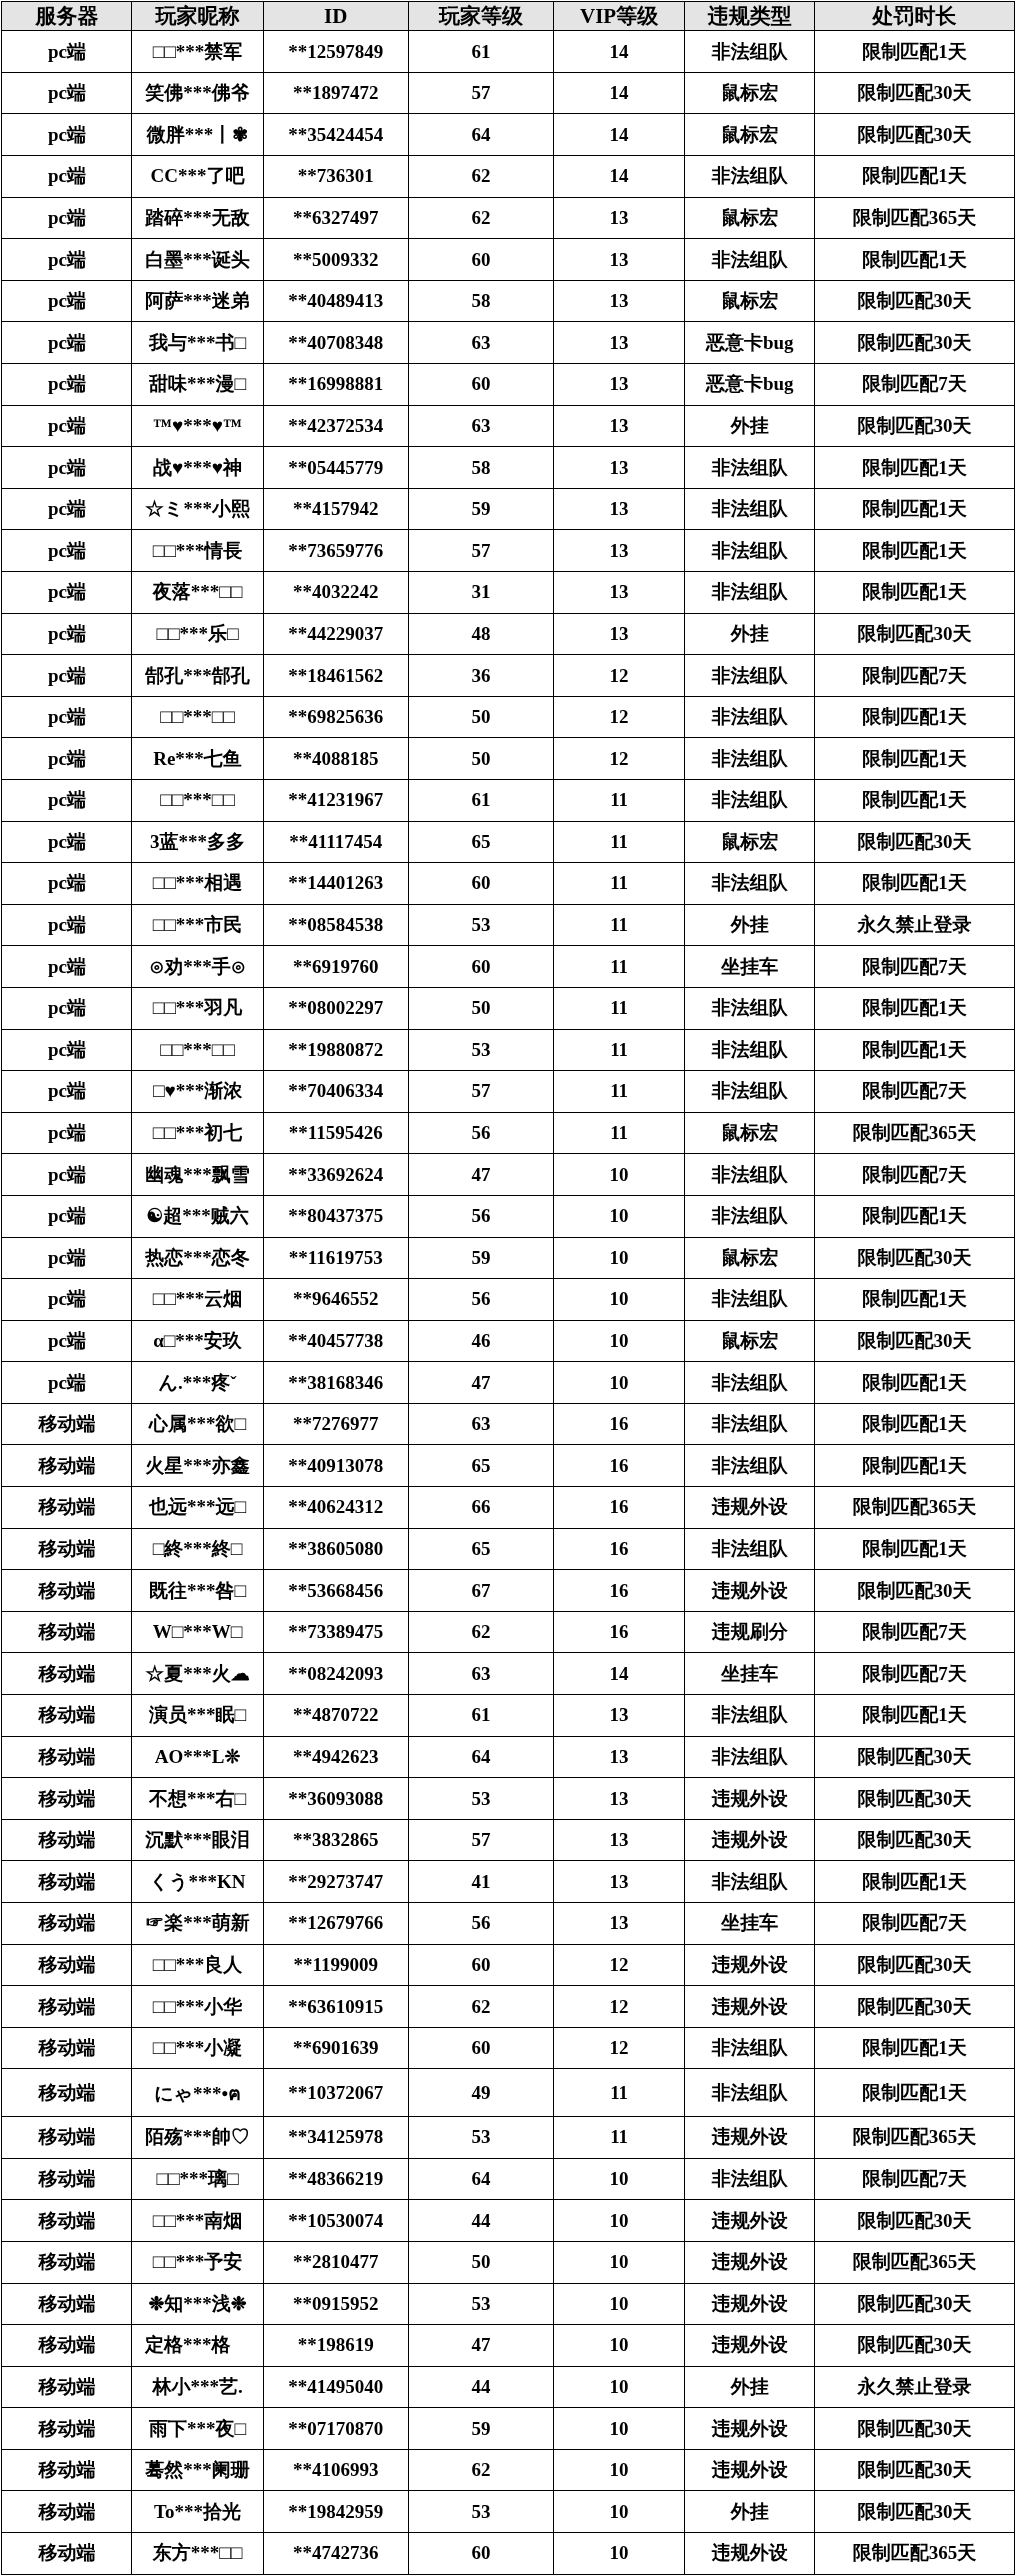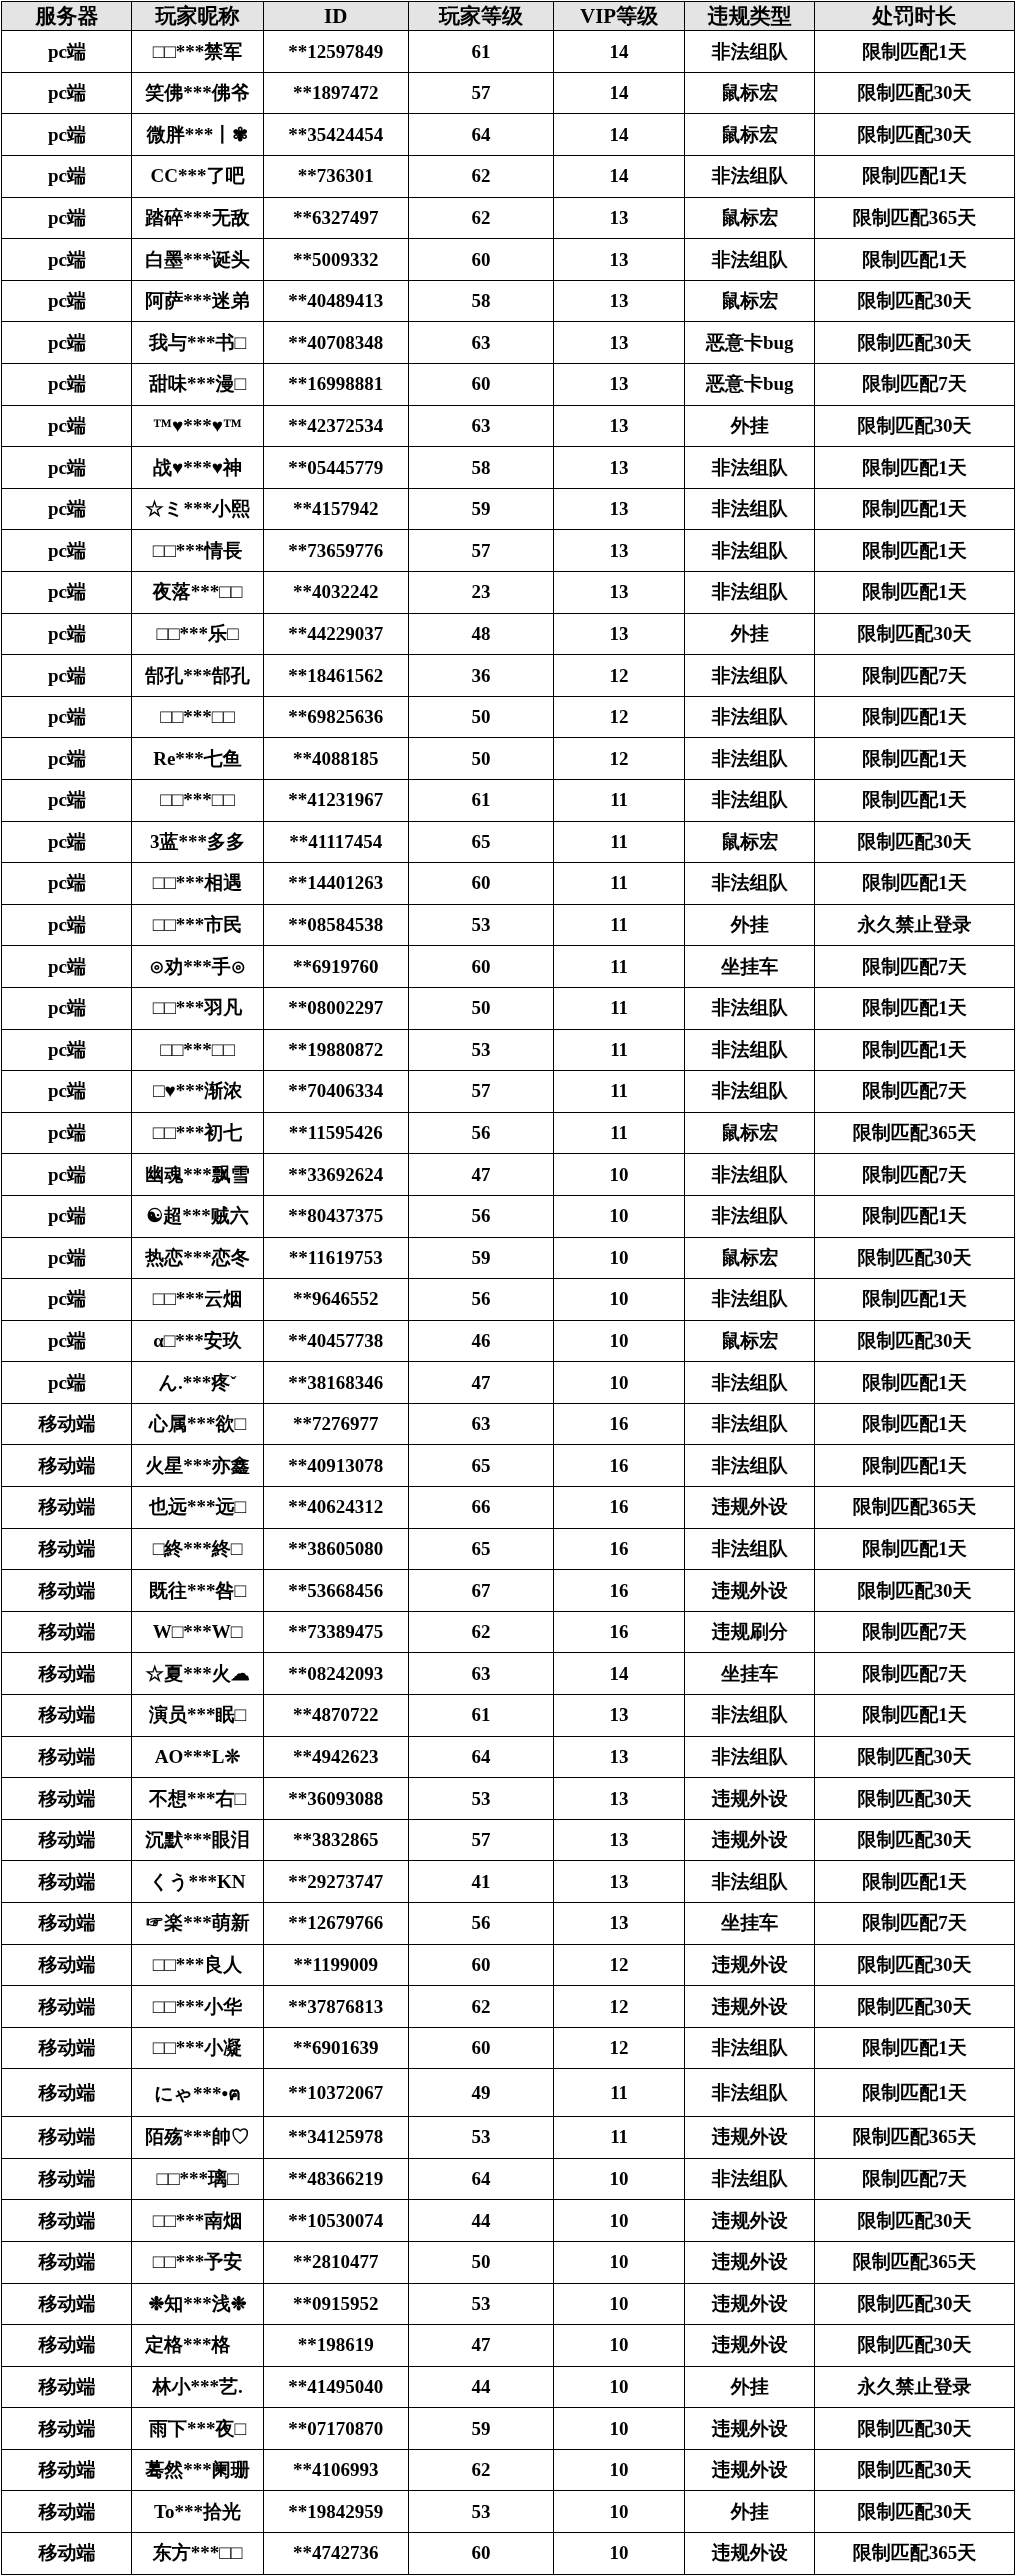--- a/index.html
+++ b/index.html
@@ -171,21 +171,21 @@
           <td>**73659776</td>
           <td>57</td>
           <td>13</td>
           <td>非法组队</td>
           <td>限制匹配1天</td>
         </tr>
         <tr>
           <td>pc端</td>
           <td>夜落***□□</td>
           <td>**4032242</td>
-          <td>23</td>
+          <td>31</td>
           <td>13</td>
           <td>非法组队</td>
           <td>限制匹配1天</td>
         </tr>
         <tr>
           <td>pc端</td>
           <td>□□***乐□</td>
           <td>**44229037</td>
           <td>48</td>
           <td>13</td>
@@ -476,21 +476,21 @@
           <td>□□***良人</td>
           <td>**1199009</td>
           <td>60</td>
           <td>12</td>
           <td>违规外设</td>
           <td>限制匹配30天</td>
         </tr>
         <tr>
           <td>移动端</td>
           <td>□□***小华</td>
-          <td>**37876813</td>
+          <td>**63610915</td>
           <td>62</td>
           <td>12</td>
           <td>违规外设</td>
           <td>限制匹配30天</td>
         </tr>
         <tr>
           <td>移动端</td>
           <td>□□***小凝</td>
           <td>**6901639</td>
           <td>60</td>

